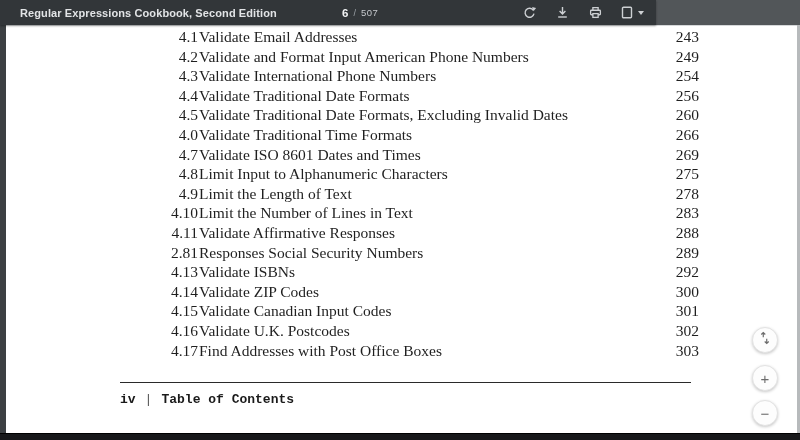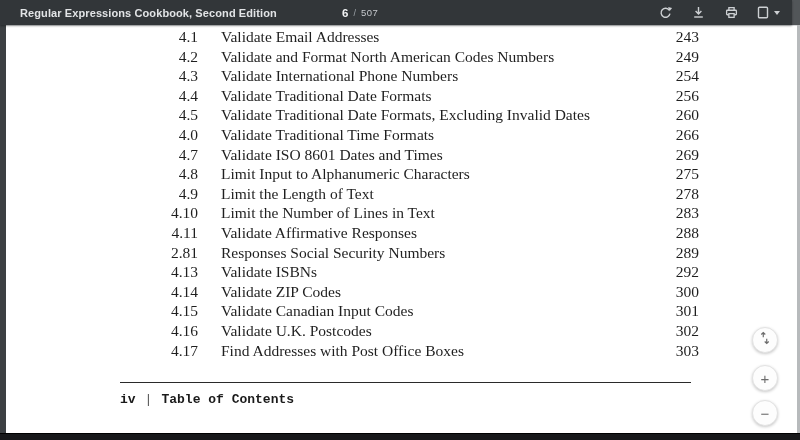--- a/index.html
+++ b/index.html
@@ -1,21 +1,21 @@
 <!DOCTYPE html>
 <html><head>
 <meta charset="utf-8">
 <style>
   * { margin:0; padding:0; box-sizing:border-box; }
   html,body { width:800px; height:440px; overflow:hidden; }
   body { position:relative; background:#525659; font-family:"Liberation Sans", sans-serif; }
 
   
   .toolbar {
-    position:absolute; top:0; left:0; width:792px; height:25px;
+    position:absolute; top:0; left:0; width:656px; height:25px;
     background:#323639; display:flex; align-items:center;
     box-shadow:0 1px 2px rgba(0,0,0,.35); z-index:5;
   }
   .tb-title {
     margin-left:20px; font-size:11px; font-weight:bold; color:#e2e4e6;
     letter-spacing:.1px; white-space:nowrap;
   }
   .page-indicator {
     position:absolute; left:342px; top:0; height:25px;
     display:flex; align-items:center; gap:5px; color:#e8eaed;
@@ -40,21 +40,21 @@
   
   .page {
     position:absolute; left:6px; top:25px; width:791px; height:408px;
     background:#ffffff; border-top:1px solid #d6d8da;
   }
   .toc {
     position:absolute; left:156px; top:1px; width:537px;
     font-family:"Liberation Serif","DejaVu Serif",serif;
     color:#1f1f1f;
   }
-  .toc-row { display:flex; align-items:baseline; height:19.6px; line-height:19.6px; font-size:15.5px; cursor:pointer;gap:22px; }
+  .toc-row { display:flex; align-items:baseline; height:19.6px; line-height:19.6px; font-size:15.5px; cursor:pointer; }
   .toc-row .num   { width:36px; text-align:right; flex:none; }
   .toc-row .title { flex:1; margin-left:1px; white-space:nowrap; overflow:hidden; }
   .toc-row .pg    { flex:none; min-width:42px; text-align:right; }
 
   .footer-rule {
     position:absolute; left:114px; top:356px; width:571px; height:0;
     border-top:1.5px solid #2a2a2a;
   }
   .footer-text {
     position:absolute; left:114px; top:366px; display:flex; align-items:flex-end; gap:9px;
@@ -130,21 +130,21 @@
 <div class="page">
 
   <div class="toc">
       <div class="toc-row">
       <span class="num">4.1</span>
       <span class="title">Validate Email Addresses</span>
       <span class="pg">243</span>
     </div>
       <div class="toc-row">
       <span class="num">4.2</span>
-      <span class="title">Validate and Format North American Codes Numbers</span>
+      <span class="title">Validate and Format Input American Phone Numbers</span>
       <span class="pg">249</span>
     </div>
       <div class="toc-row">
       <span class="num">4.3</span>
       <span class="title">Validate International Phone Numbers</span>
       <span class="pg">254</span>
     </div>
       <div class="toc-row">
       <span class="num">4.4</span>
       <span class="title">Validate Traditional Date Formats</span>

